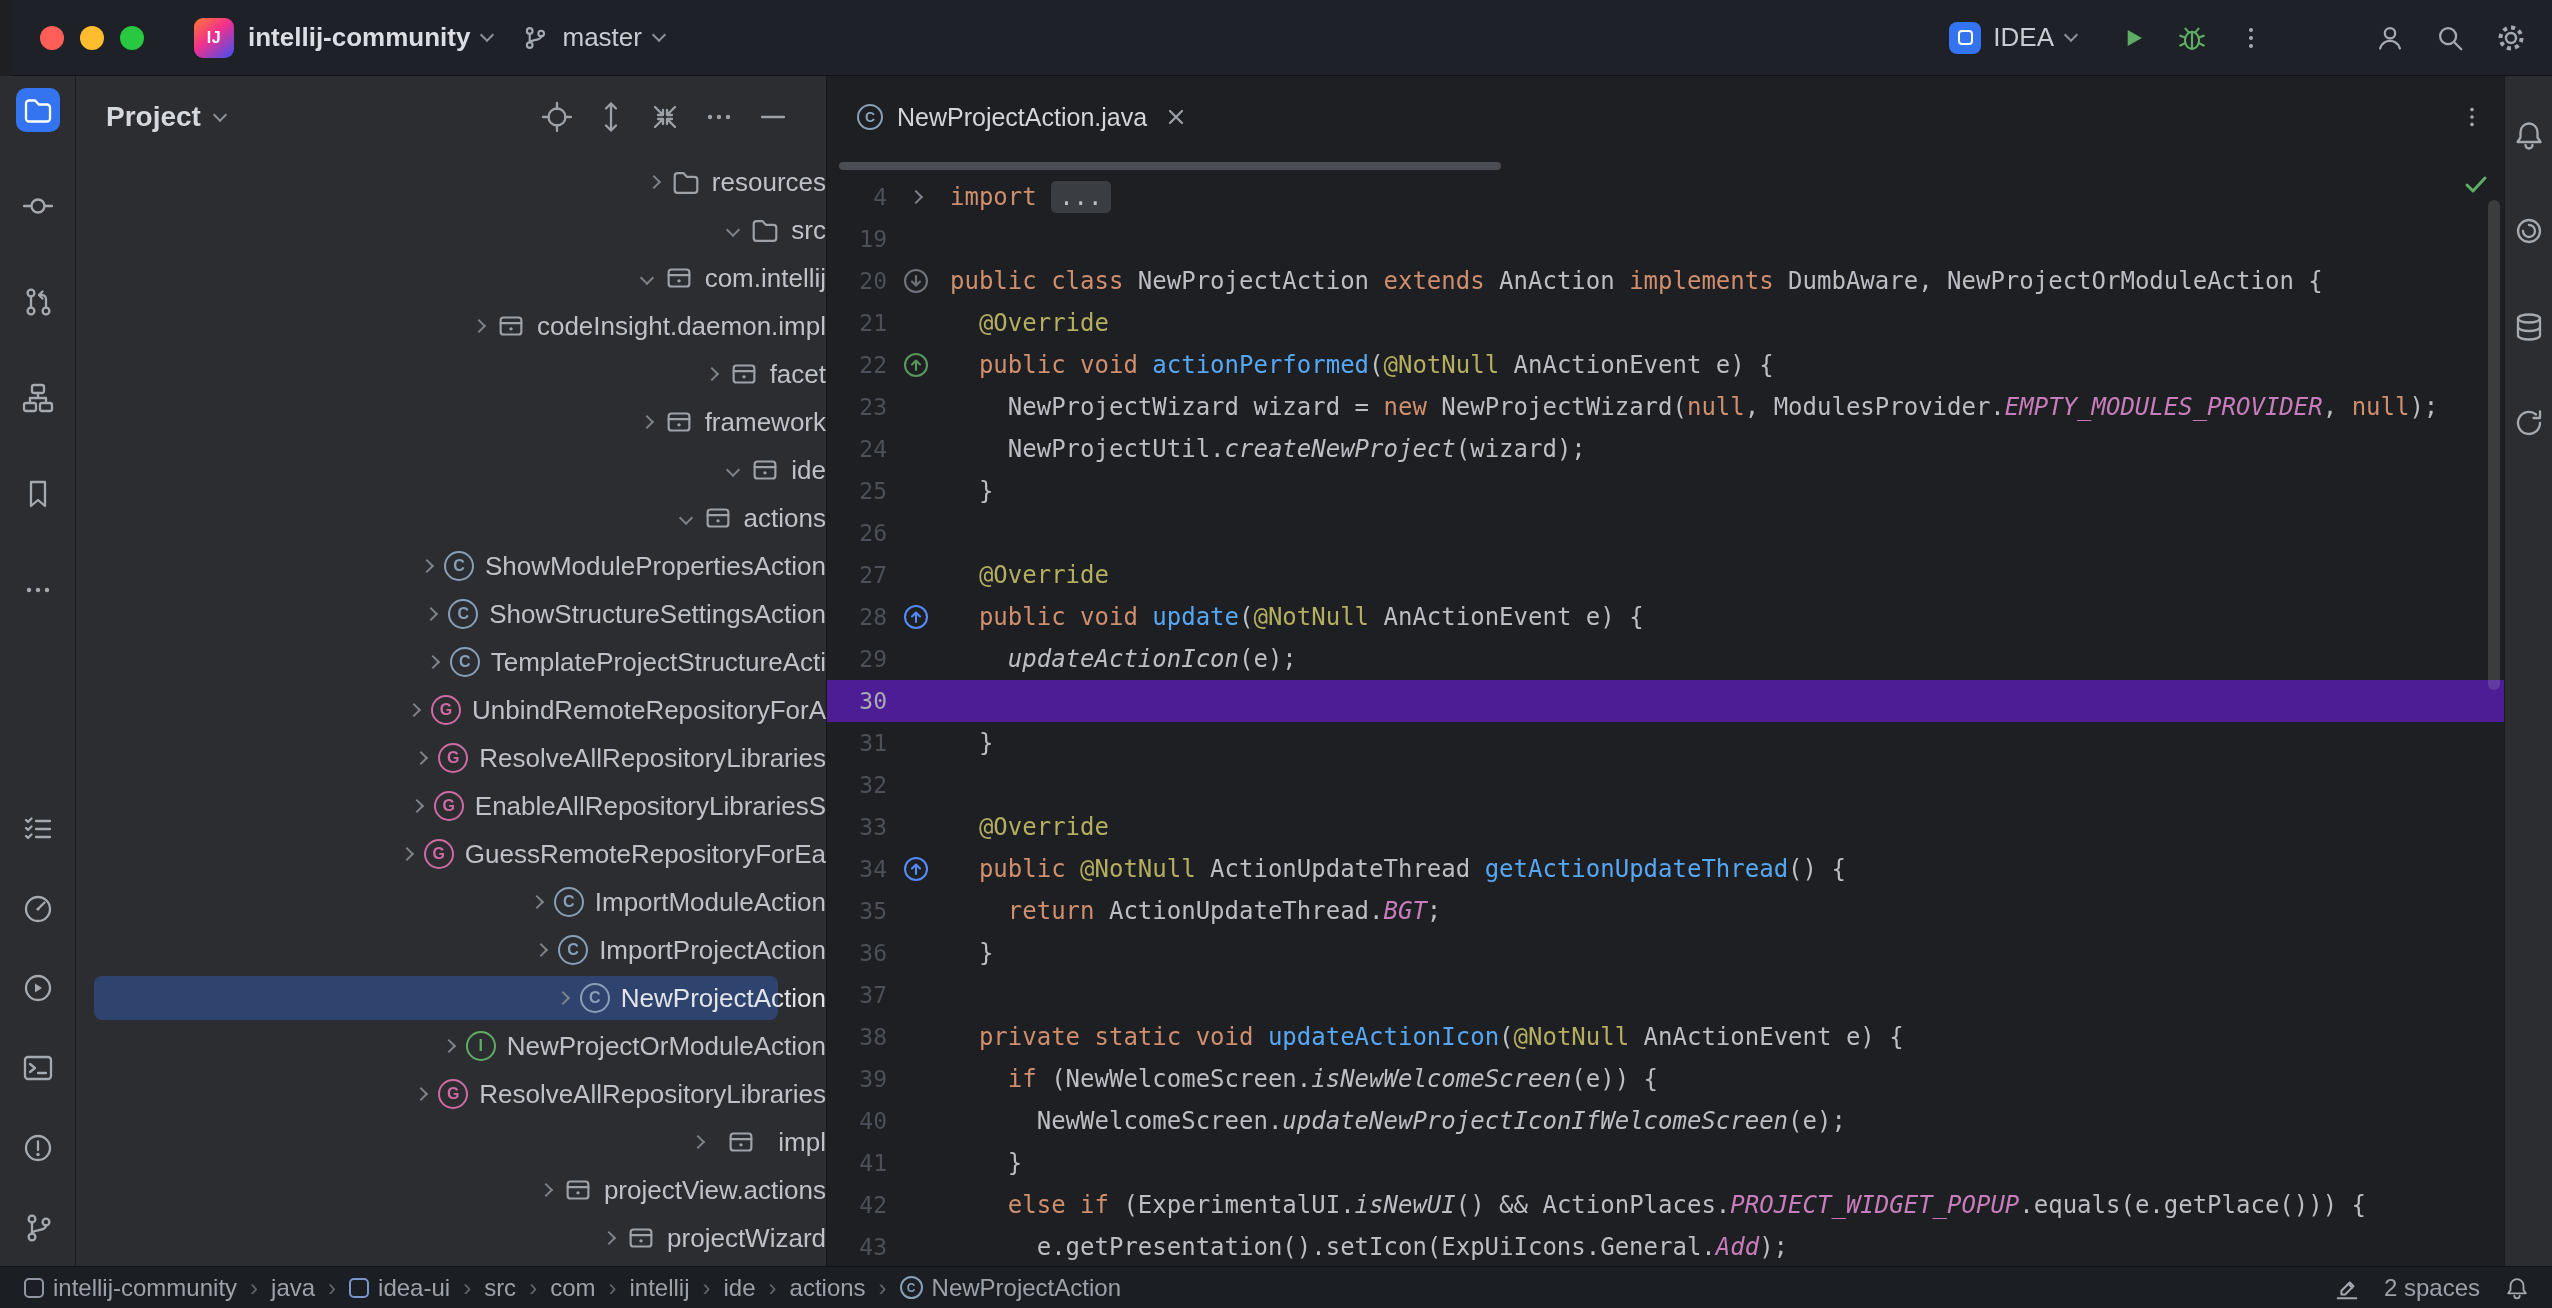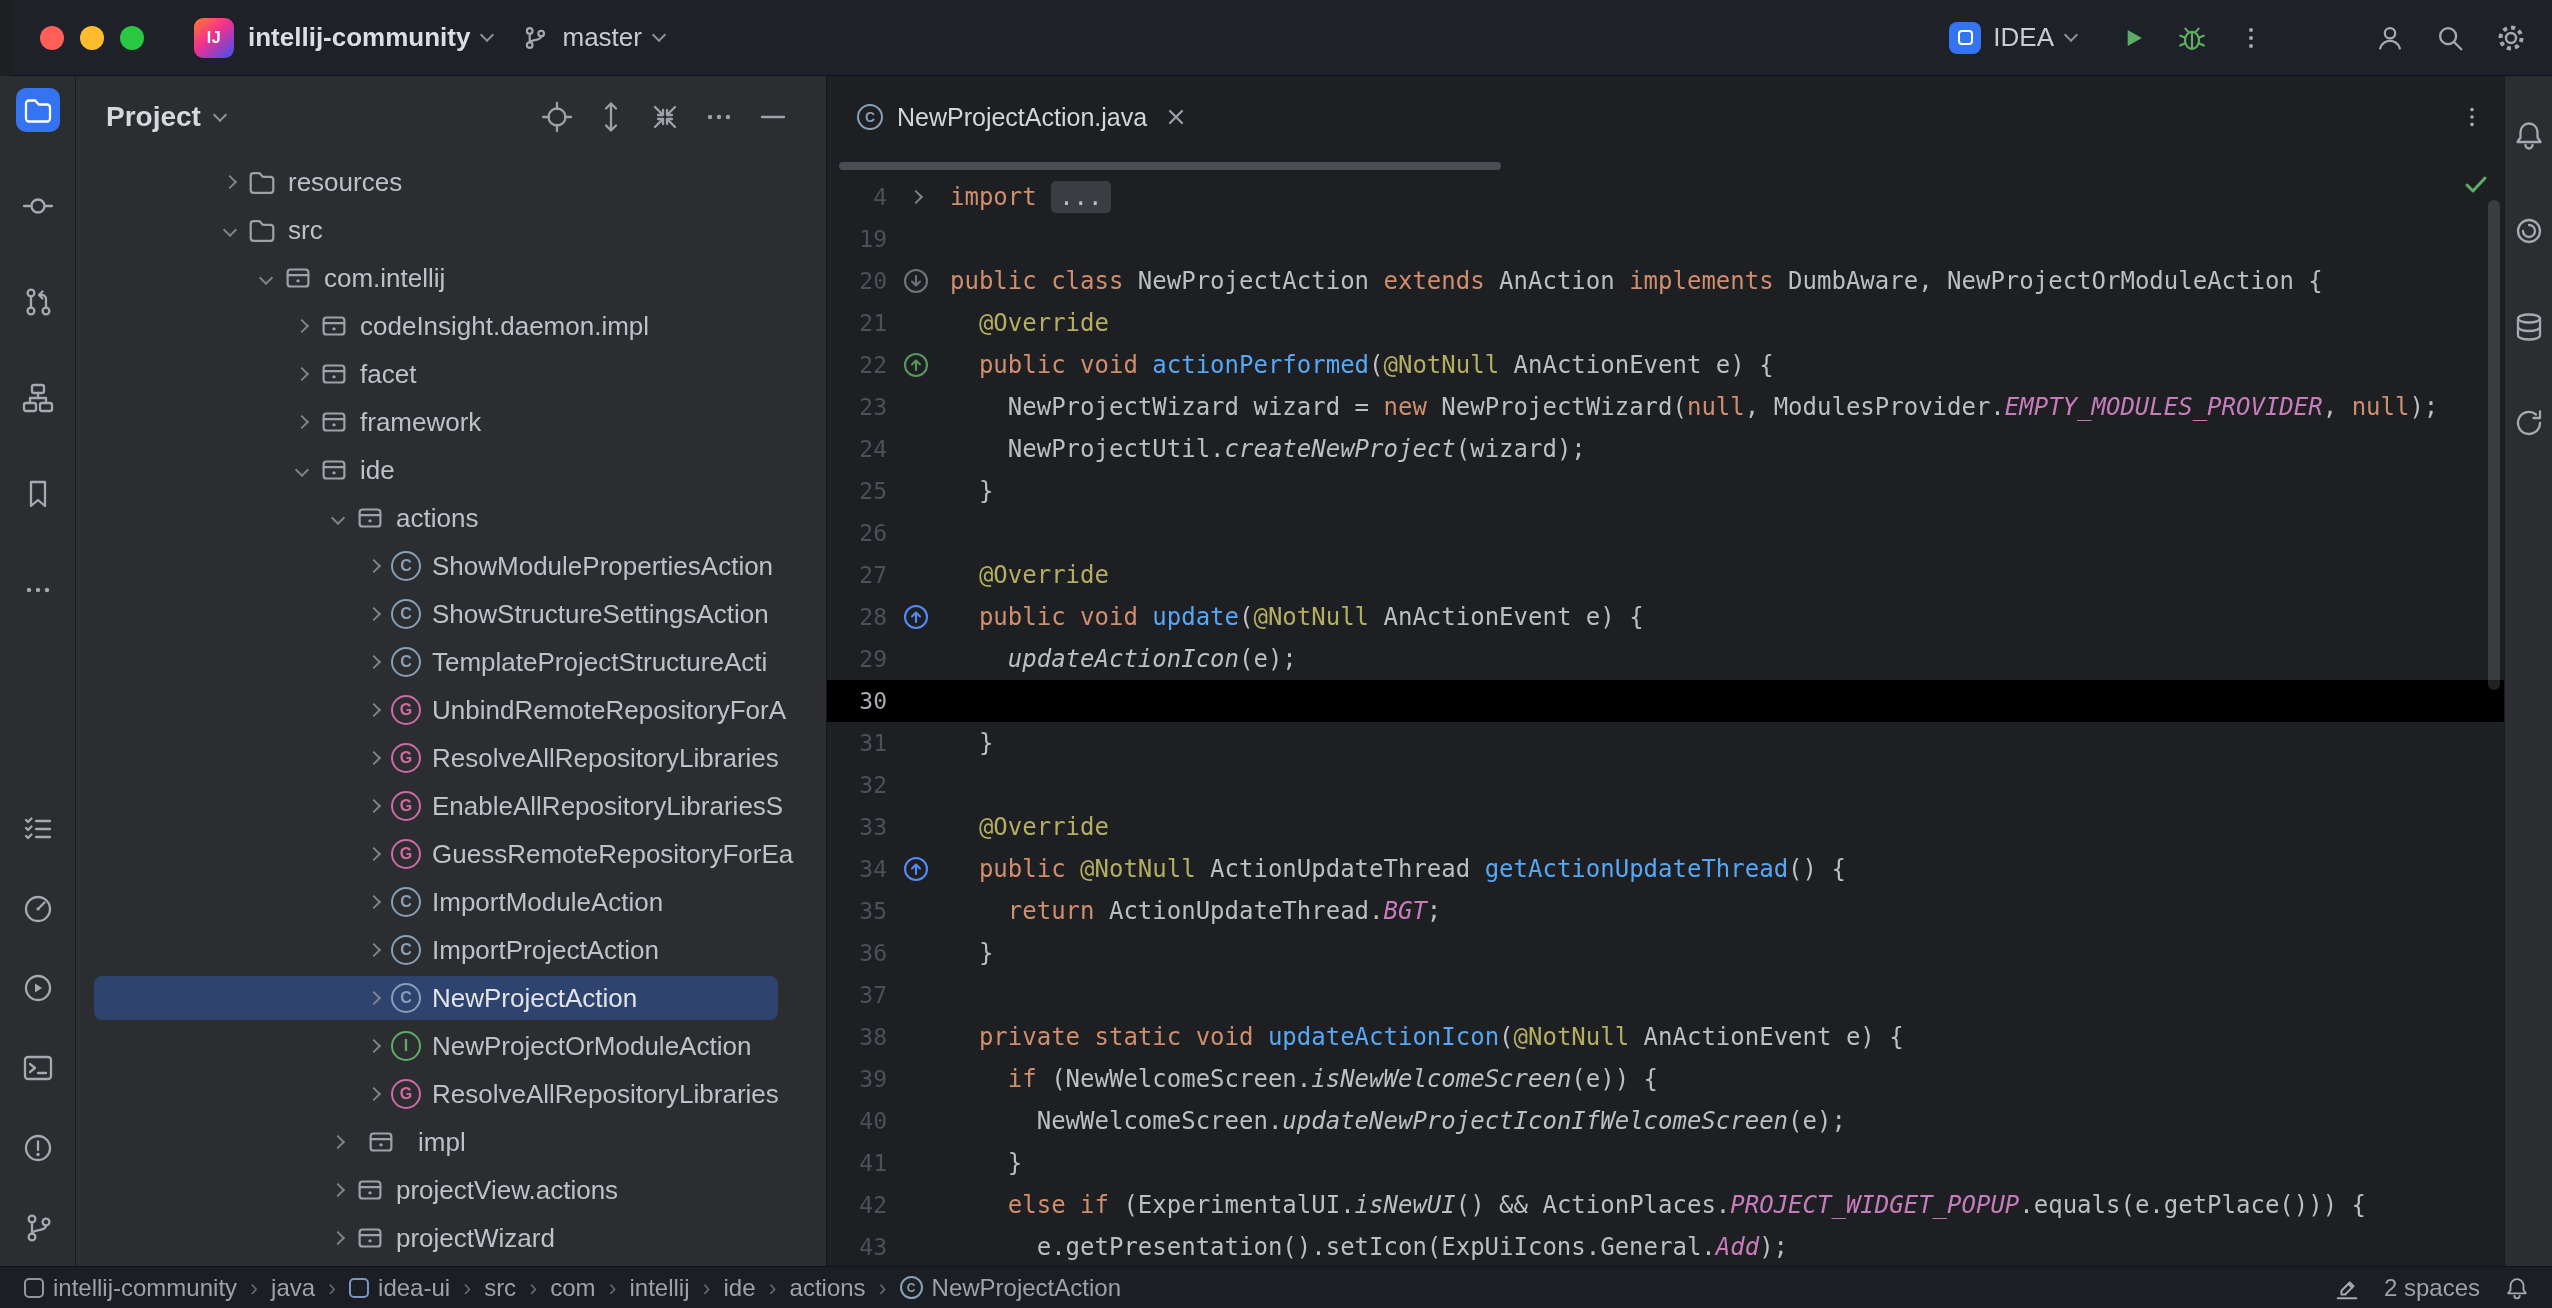--- a/index.html
+++ b/index.html
@@ -53,21 +53,21 @@
 
   
   .project-panel { width:750px; background:#2B2D30; display:flex; flex-direction:column; overflow:hidden; }
   .panel-header { height:82px; flex-shrink:0; display:flex; align-items:center; padding:0 36px 0 30px; }
   .panel-title { font-size:28px; font-weight:600; color:#D5D8DD; }
   .panel-title-chev { color:#8E939B; margin-left:14px; margin-top:-4px; }
   .panel-actions { margin-left:auto; display:flex; align-items:center; gap:20px; }
   .pa-btn { width:34px; height:34px; display:flex; align-items:center; justify-content:center; color:#9DA2A9; cursor:pointer; }
 
   .tree { flex:1; overflow:hidden; font-size:26px; color:#BEC1C7; }
-  .tree-row { height:48px; display:flex; align-items:center; position:relative; white-space:nowrap; overflow:hidden; cursor:pointer; }
+  .tree-row { height:48px; display:flex; align-items:center; position:relative; white-space:nowrap; overflow:hidden; cursor:pointer;justify-content:flex-end; }
   .tree-row.sel::before { content:''; position:absolute; left:18px; right:48px; top:2px; bottom:2px; background:#2E436E; border-radius:8px; }
   .tree-row > * { position:relative; z-index:1; }
   .tree-row.sel .lbl { color:#E2E4E8; }
   .tchev { width:28px; height:48px; display:flex; align-items:center; justify-content:center; color:#7E838B; flex-shrink:0; }
   .nicon { width:32px; height:32px; display:flex; align-items:center; justify-content:center; margin:0 10px 0 2px; flex-shrink:0; color:#9DA2A9; }
   .ring { width:30px; height:30px; border-radius:50%; border:2.4px solid currentColor; display:flex; align-items:center; justify-content:center; font-size:16px; font-weight:600; }
   .ring.sm { width:26px; height:26px; font-size:14px; border-width:2.2px; }
   .ring.xs { width:23px; height:23px; font-size:12px; border-width:2px; }
   .t-class { color:#87A0B8; }
   .t-interface { color:#5FAD65; }
@@ -77,21 +77,21 @@
   .editor-zone { flex:1; background:#1E1F22; border-left:1px solid #151618; position:relative; overflow:hidden; }
   .tabbar { height:82px; display:flex; align-items:center; padding-left:12px; position:relative; }
   .tab { display:flex; align-items:center; gap:14px; height:100%; padding:0 18px; cursor:pointer; }
   .tab-label { font-size:25px; color:#D3D5DA; }
   .tab-close { display:flex; align-items:center; color:#9DA2A9; margin-left:4px; cursor:pointer; }
   .tab-kebab { position:absolute; right:18px; top:0; height:100%; display:flex; align-items:center; color:#A5AAB1; cursor:pointer; }
   .tab-underline { position:absolute; left:12px; top:86px; width:662px; height:8px; border-radius:4px; background:#4A4D53; }
 
   .code { position:absolute; top:100px; left:0; right:0; font-family:"DejaVu Sans Mono", monospace; font-size:24px; line-height:42px; }
   .code-line { height:42px; display:flex; white-space:pre; }
-  .code-line.current { background:#000000; }
+  .code-line.current { background:#4c1d95; }
   .ln { width:60px; text-align:right; color:#4B5059; flex-shrink:0; font-size:23px; user-select:none; }
   .code-line.current .ln { color:#A9ABB2; }
   .gi { width:58px; display:flex; align-items:center; justify-content:center; flex-shrink:0; }
   .ct { margin-left:5px; }
   .tk-pl { color:#BCBEC4; }
   .tk-kw { color:#CF8E6D; }
   .tk-ann { color:#B3AE60; }
   .tk-mdecl { color:#56A8F5; }
   .tk-smcall { color:#BCBEC4; font-style:italic; }
   .tk-sfield { color:#C77DBB; font-style:italic; }

